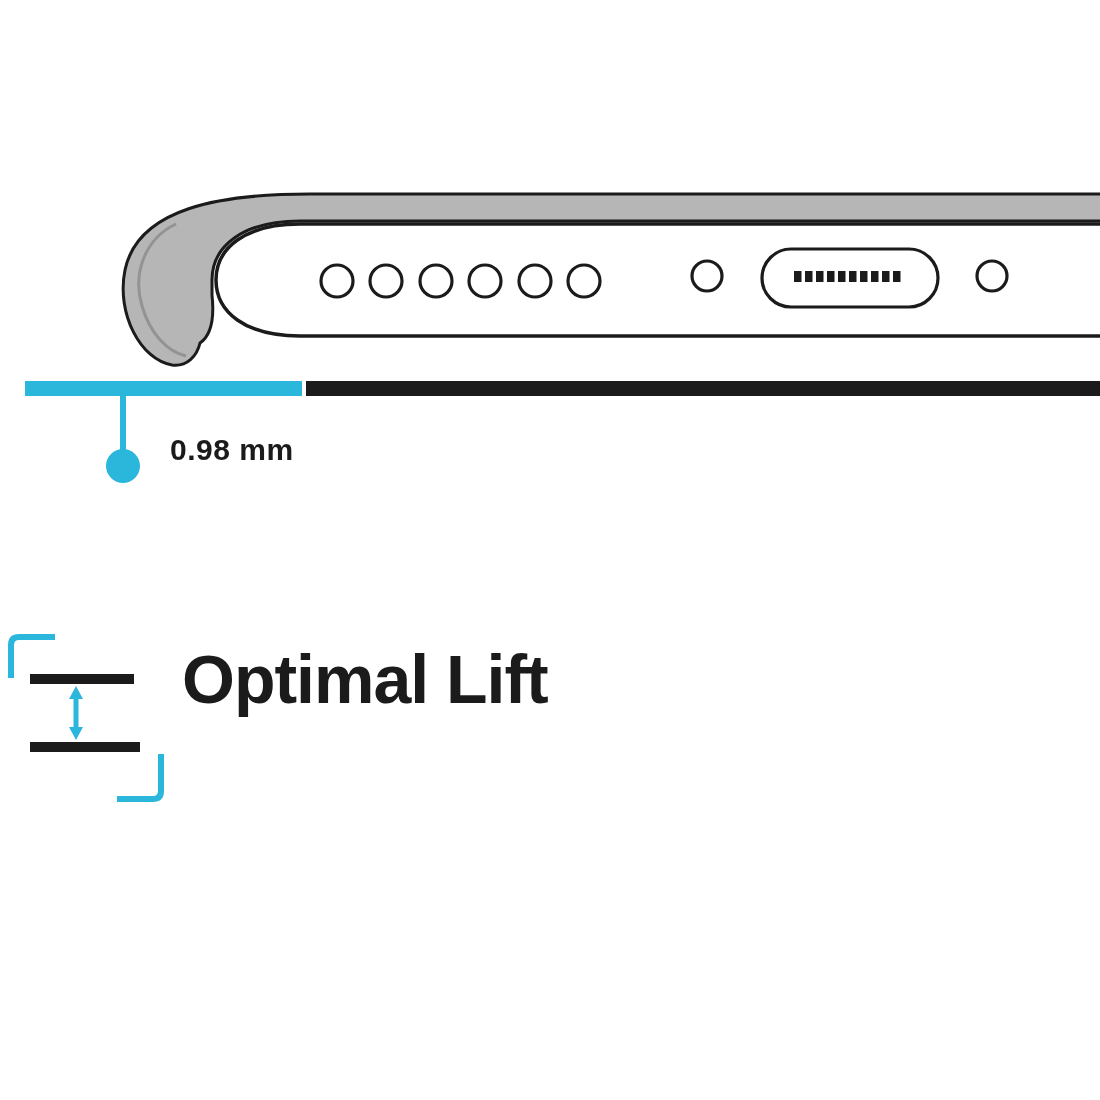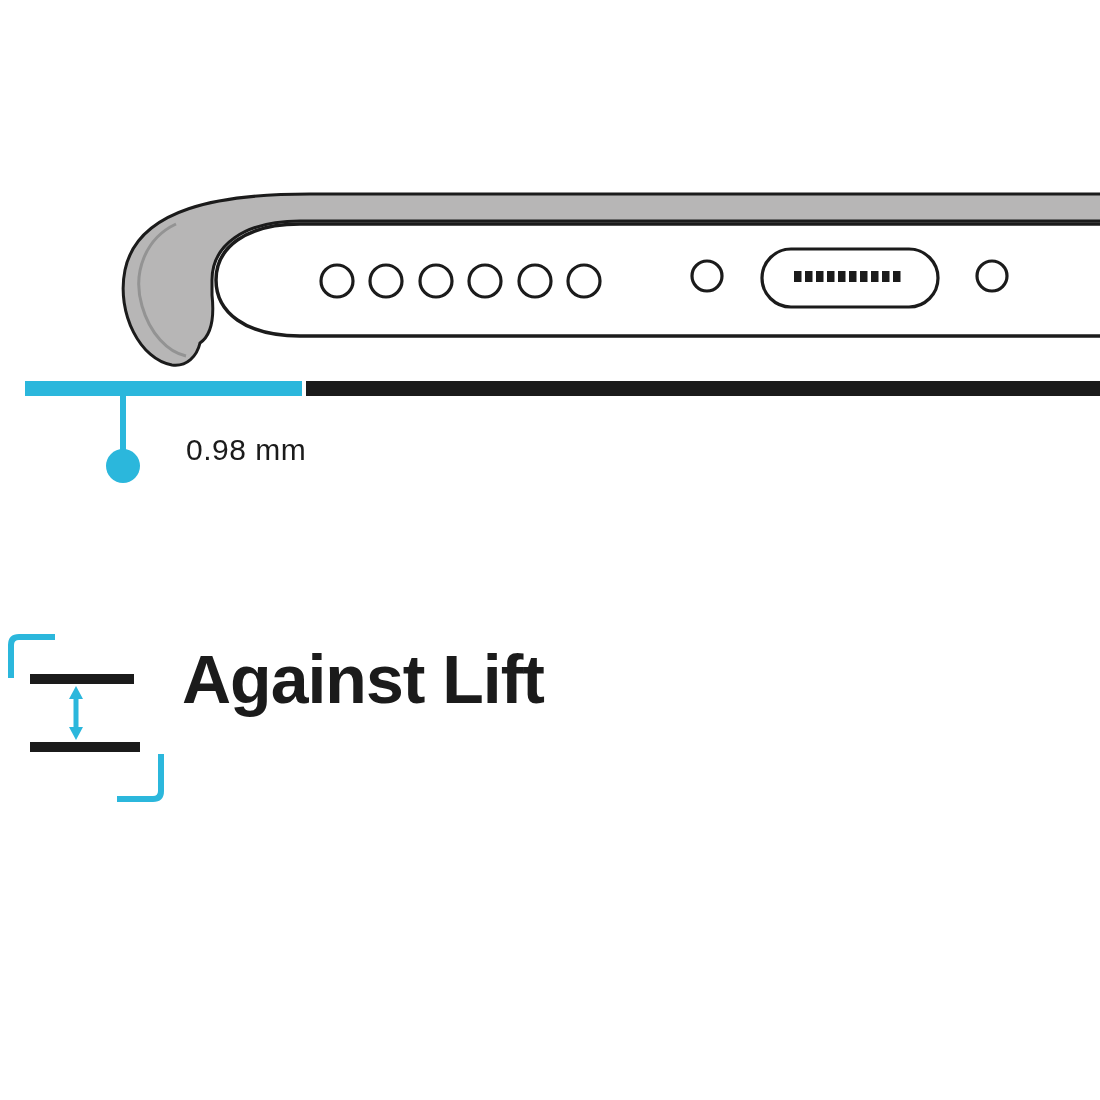--- a/index.html
+++ b/index.html
@@ -20,21 +20,21 @@
   .case-inner{fill:none;stroke:var(--color-case_gray_dark);stroke-width:3;}
   .phone{fill:#ffffff;stroke:var(--color-ink);stroke-width:3.5;}
   .hole{fill:#ffffff;stroke:var(--color-ink);stroke-width:3.2;}
   .port{fill:#ffffff;stroke:var(--color-ink);stroke-width:3.2;}
   .pin{fill:var(--color-ink);}
   .accent-fill{fill:var(--color-accent);}
   .ink-fill{fill:var(--color-ink);}
   .accent-stroke{stroke:var(--color-accent);fill:none;}
   .measure-label{
     position:absolute;left:170px;top:433px;
-    font-size:30px;font-weight:normal;letter-spacing:0.5px;color:var(--color-ink);margin-left:16px;
+    font-size:30px;font-weight:bold;letter-spacing:0.5px;color:var(--color-ink);
   }
   .feature-title{
     position:absolute;left:182px;top:640px;
     font-size:68px;font-weight:bold;letter-spacing:-1px;color:var(--color-ink);
     white-space:nowrap;
   }
   .feature-subtitle{
     position:absolute;left:185px;top:731px;
     font-size:40px;font-weight:600;letter-spacing:0.2px;color:#272726;
     white-space:nowrap;
@@ -96,15 +96,15 @@
     <rect class="ink-fill" x="28" y="46" width="104" height="10"></rect>
     <rect class="ink-fill" x="28" y="114" width="110" height="10"></rect>
     <g>
       <line class="accent-stroke" style="stroke-width:5;" x1="74" y1="70" x2="74" y2="100"></line>
       <polygon class="accent-fill" points="74,58 67,71 81,71"></polygon>
       <polygon class="accent-fill" points="74,112 67,99 81,99"></polygon>
     </g>
     <path class="accent-stroke" style="stroke-width:6;" d="M115 171 L151 171 Q159 171 159 163 L159 126"></path>
   </svg>
 
-  <div class="feature-title">Against Lift</div>
+  <div class="feature-title">Optimal Lift</div>
 
 </div>
 
 </body></html>

